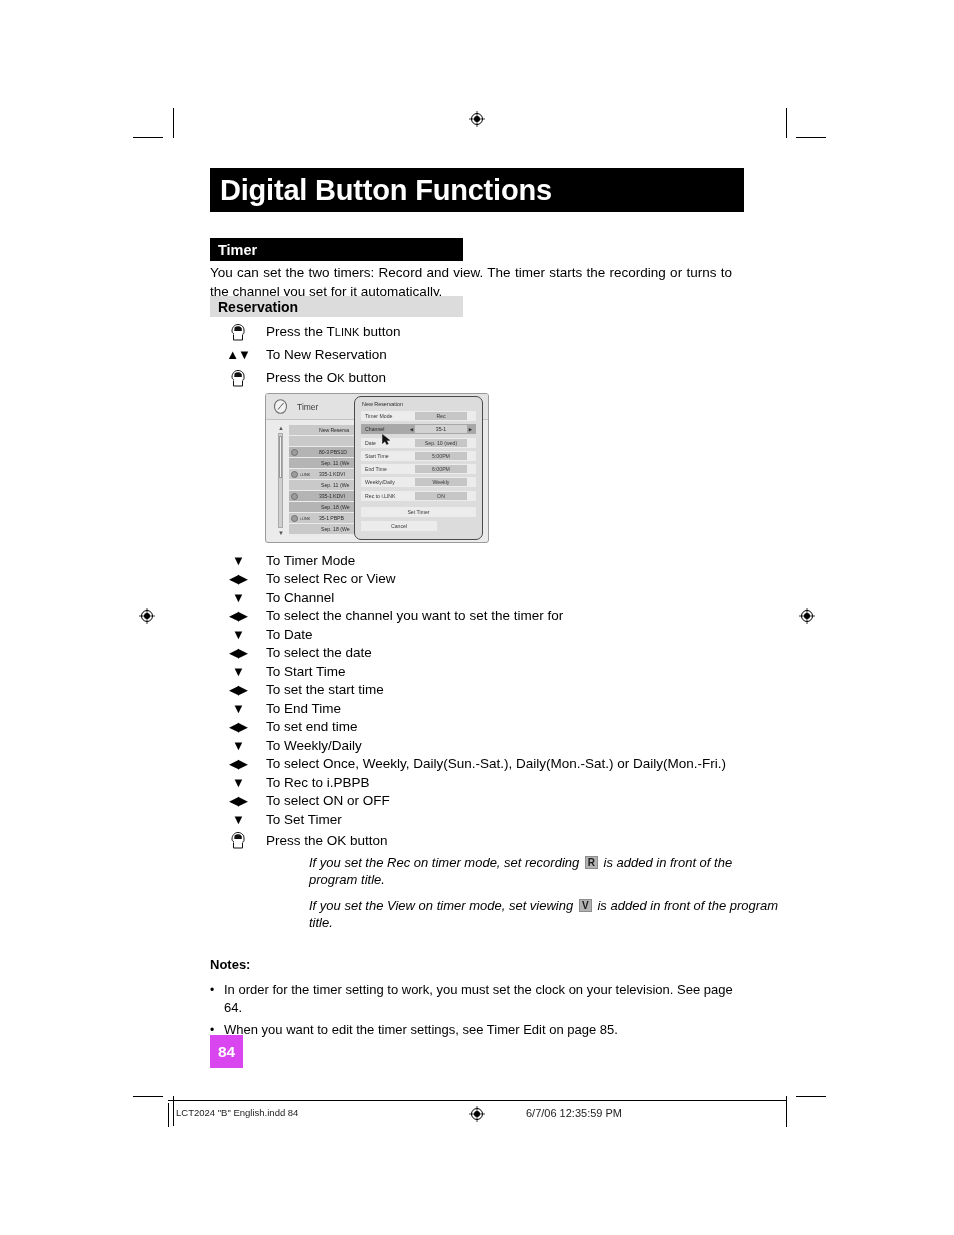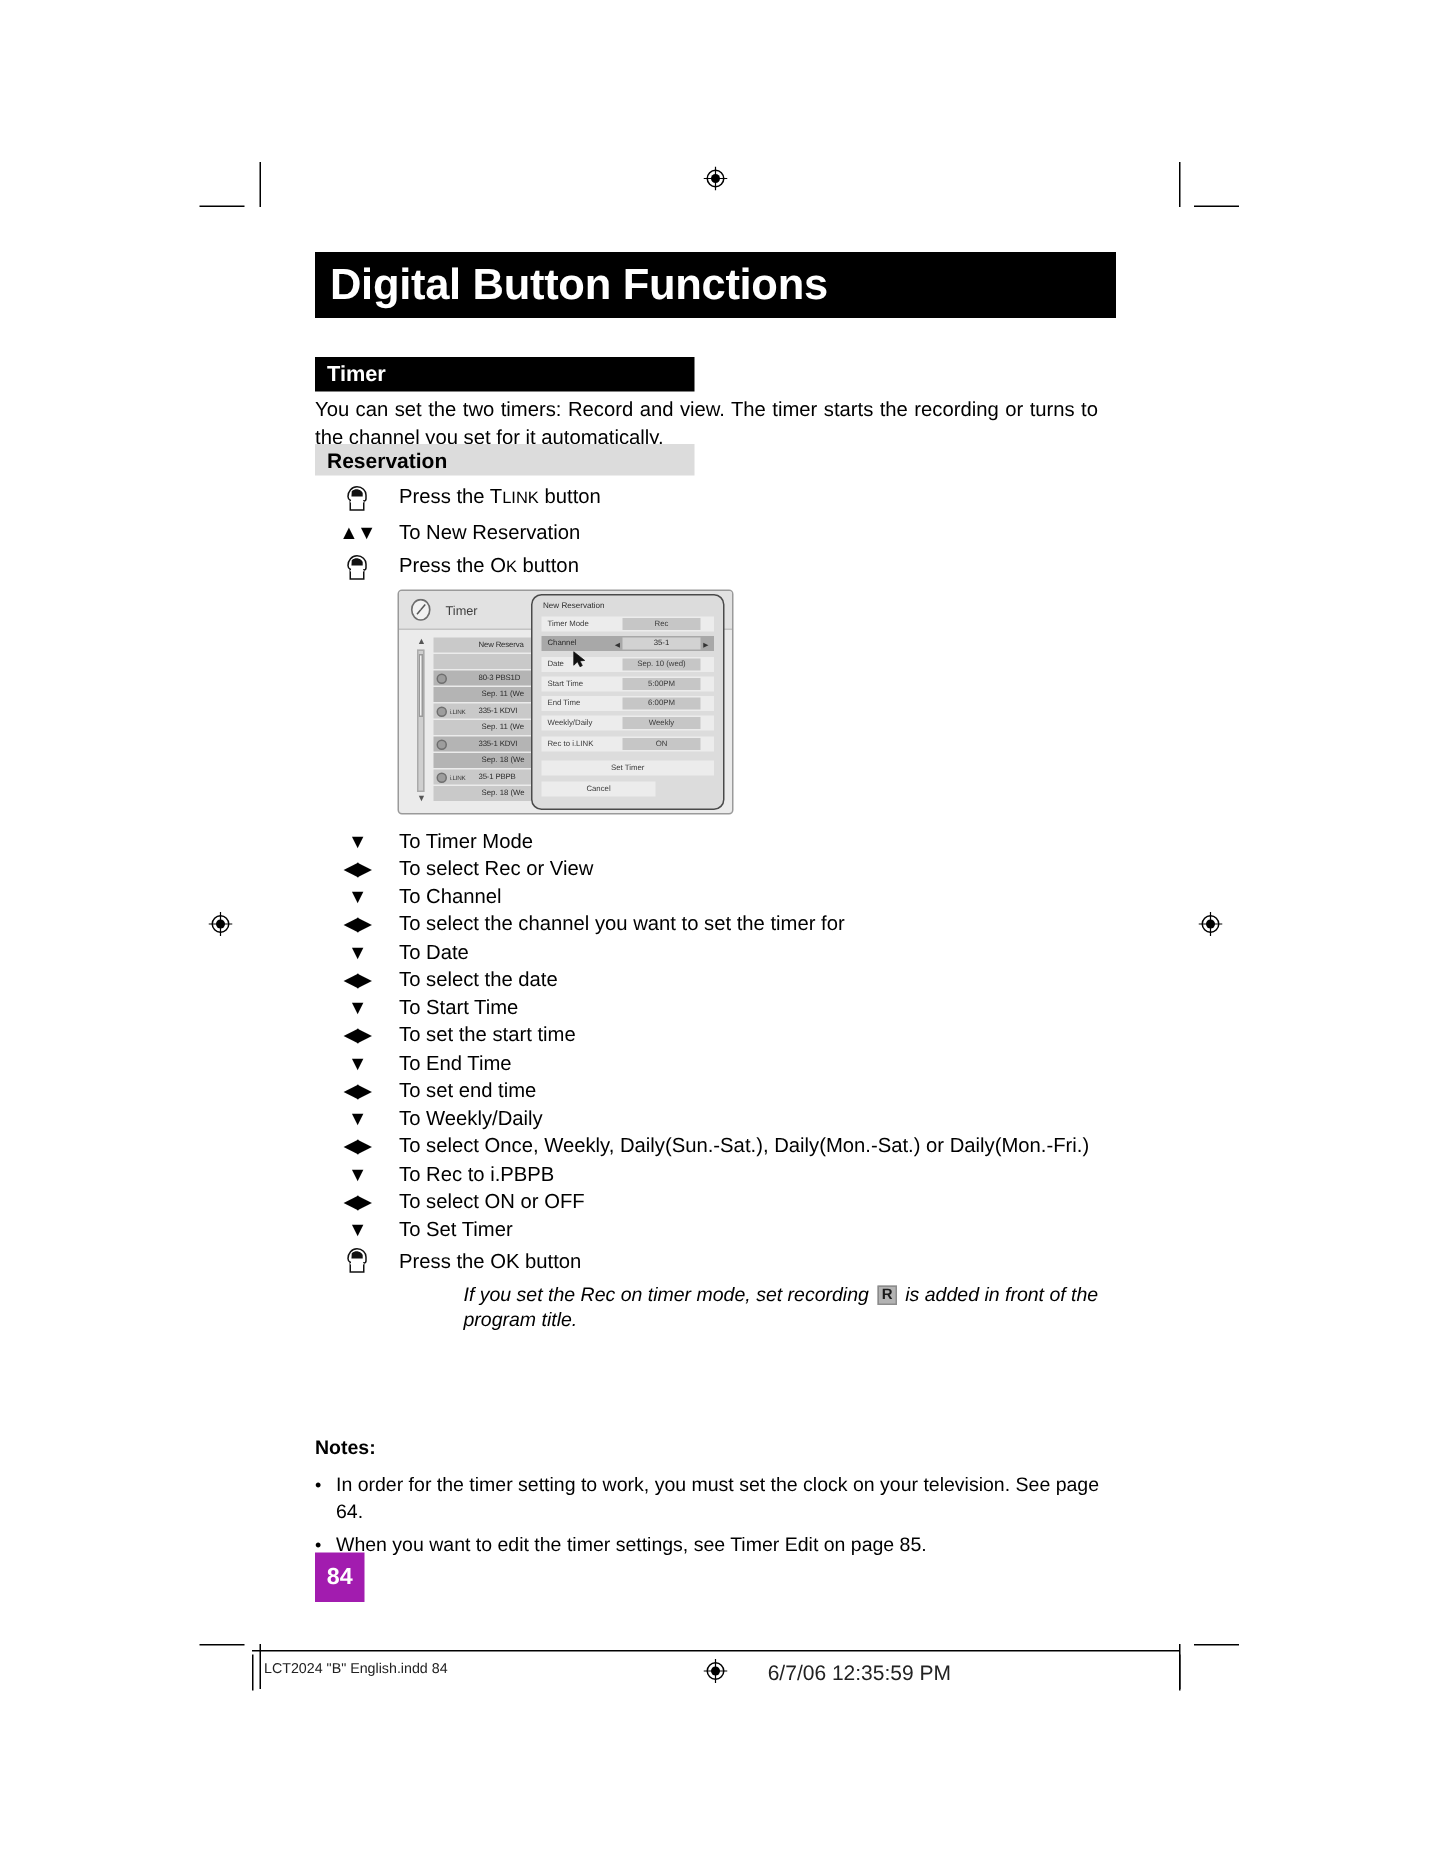--- a/index.html
+++ b/index.html
@@ -203,21 +203,21 @@
   }
   .note-text { flex: 1; text-align: left; }
 
   
   .page-number {
     position: absolute;
     left: 210px;
     top: 1035px;
     width: 33px;
     height: 33px;
-    background: #a21caf;
+    background: #d946ef;
     color: #fff;
     display: flex;
     align-items: center;
     justify-content: center;
     font-size: 15.5px;
     font-weight: bold;
   }
 
   
   .footer-line {
@@ -229,23 +229,23 @@
   }
   .footer-left {
     position: absolute;
     left: 176px;
     top: 1107px;
     font-size: 9.5px;
     color: #222;
   }
   .footer-right {
     position: absolute;
-    right: 164px;
+    right: 176px;
     top: 1107px;
-    font-size: 14px;
+    font-size: 11px;
     color: #222;
     text-align: right;
   }
   .footer-tick {
     position: absolute;
     width: 1px;
     height: 24px;
     background: #000;
     top: 1103px;
   }
@@ -778,20 +778,25 @@
       <div class="step-text">Press the OK button</div>
     </div>
   </div>
 
   <div class="italic-notes">
     <p>
       <span>If you set the Rec on timer mode, set recording</span>
       <span class="badge">R</span>
       <span>is added in front of the program title.</span>
     </p>
+    <p>
+      <span>If you set the View on timer mode, set viewing</span>
+      <span class="badge">V</span>
+      <span>is added in front of the program title.</span>
+    </p>
   </div>
 
   <div class="notes-block">
     <div class="notes-title">Notes:</div>
     <div class="note-item">
       <div class="note-bullet">•</div>
       <div class="note-text">In order for the timer setting to work, you must set the clock on your television.  See page 64.</div>
     </div>
     <div class="note-item">
       <div class="note-bullet">•</div>

